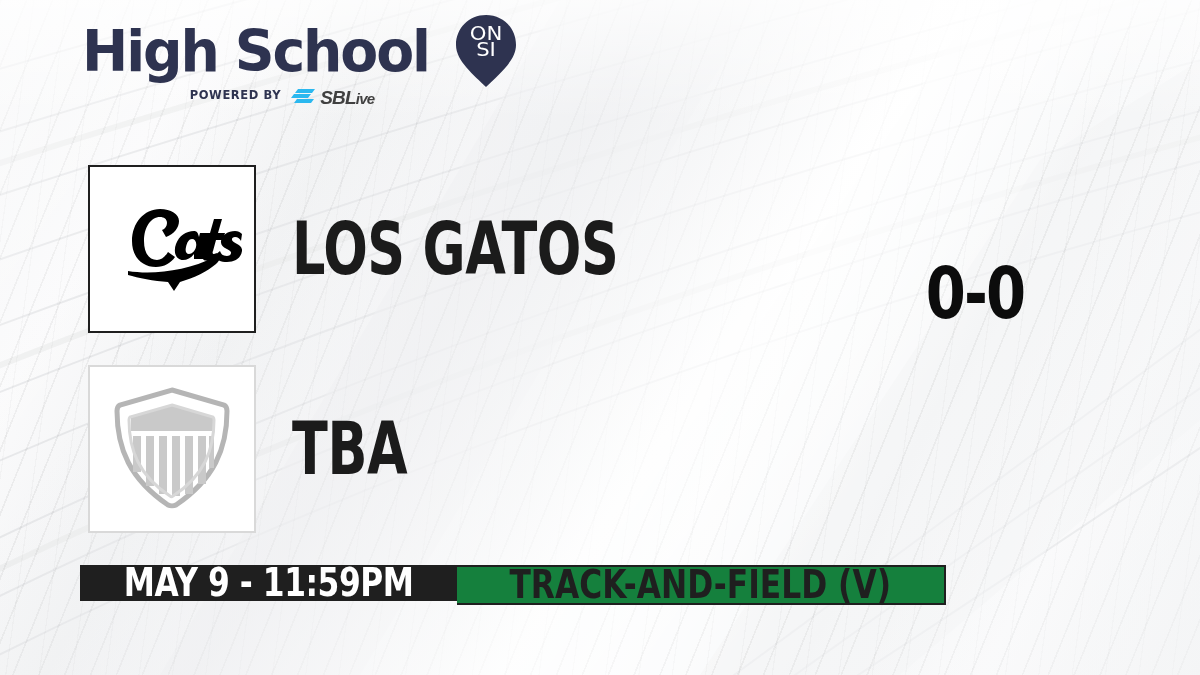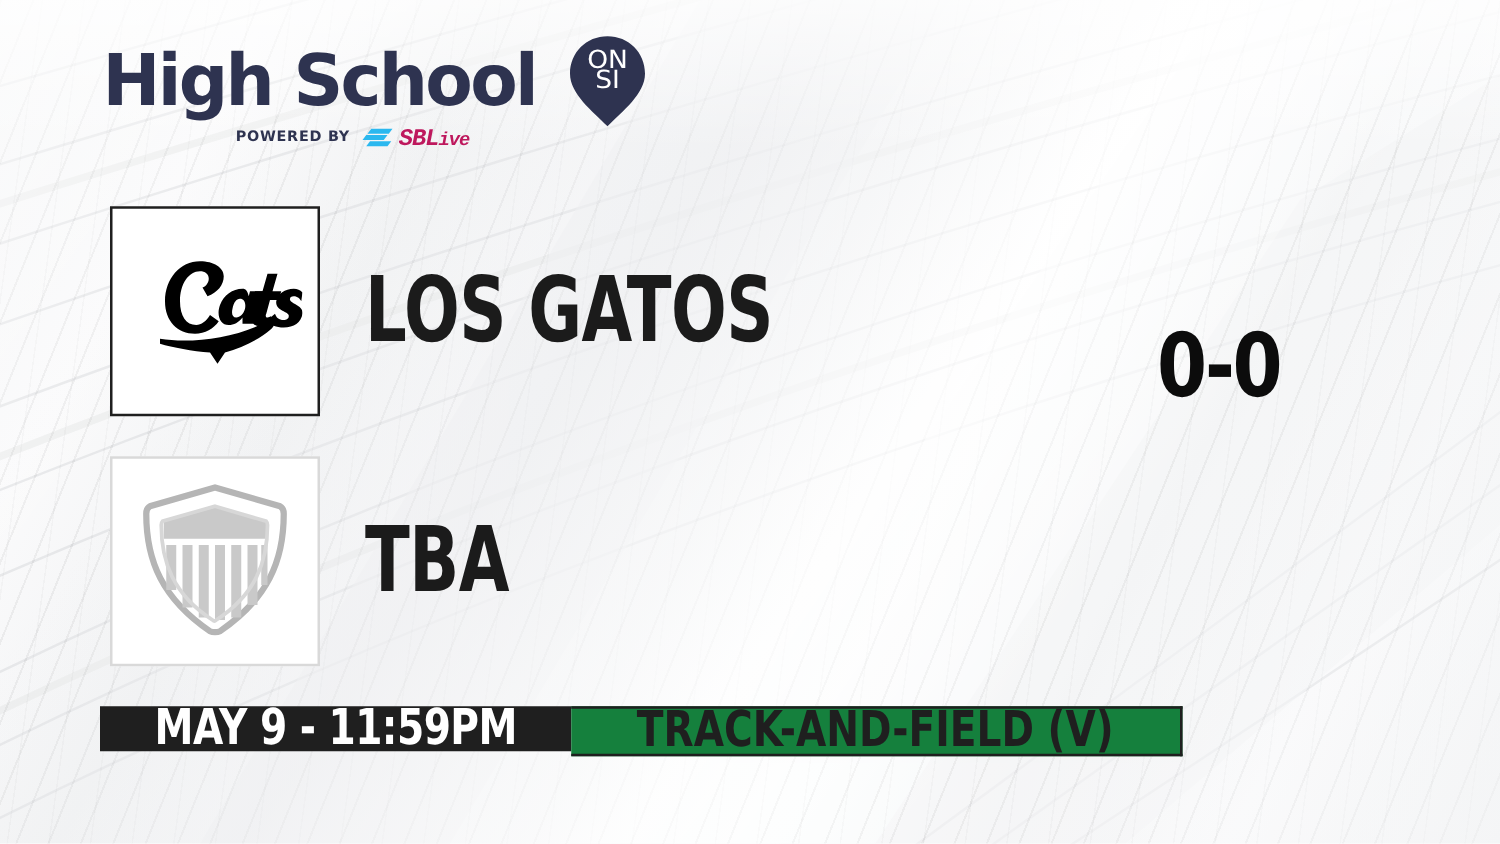--- a/index.html
+++ b/index.html
@@ -64,21 +64,21 @@
       rgba(244,245,246,0.6) 100%);
   }
   .bg-top-fade {
     background: linear-gradient(180deg, rgba(255,255,255,0.75), rgba(255,255,255,0) 120px);
   }
 
   
   #header {
     position: absolute;
     left: 82px;
-    top: 34px;
+    top: 20px;
     width: 430px;
   }
   .hs-row {
     display: flex;
     align-items: center;
     height: 62px;
   }
   .hs-wordmark {
     font-family: "DejaVu Sans", sans-serif;
     font-weight: bold;
@@ -122,26 +122,26 @@
   .powered-label {
     font-family: "DejaVu Sans", sans-serif;
     font-weight: bold;
     font-size: 11.5px;
     letter-spacing: 0.6px;
     color: #2e3350;
     margin-right: 9px;
   }
   .sbl-mark { margin-right: 4px; display:block; }
   .sbl-word {
-    font-family: Liberation Mono, monospace;
+    font-family: Liberation Sans, sans-serif;
     font-weight: bold;
     font-style: italic;
     font-size: 19px;
     letter-spacing: -0.8px;
-    color: #be185d;
+    color: #404040;
     line-height: 19px;
   }
   .sbl-word .lo { font-size: 15px; }
 
   
   .team-row {
     position: absolute;
     left: 88px;
     display: flex;
     align-items: center;

